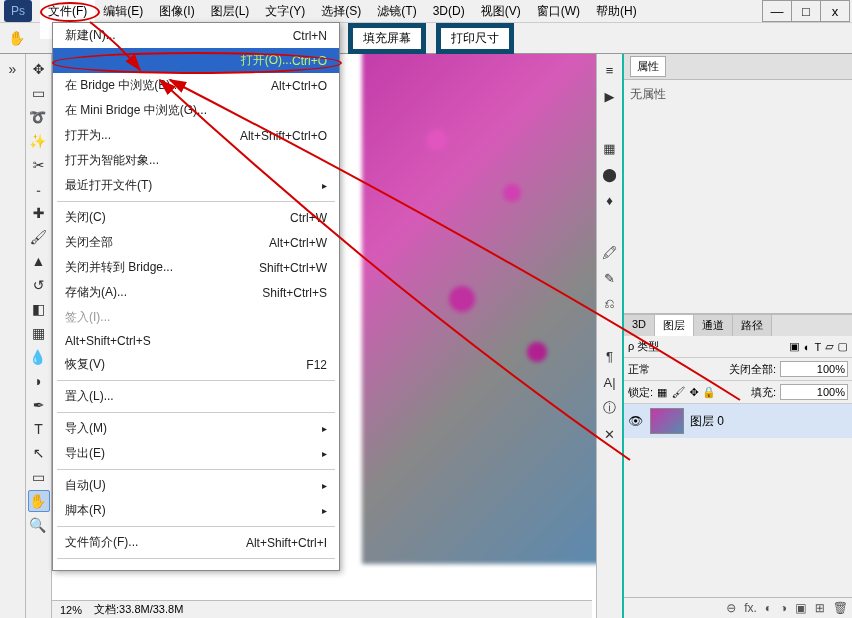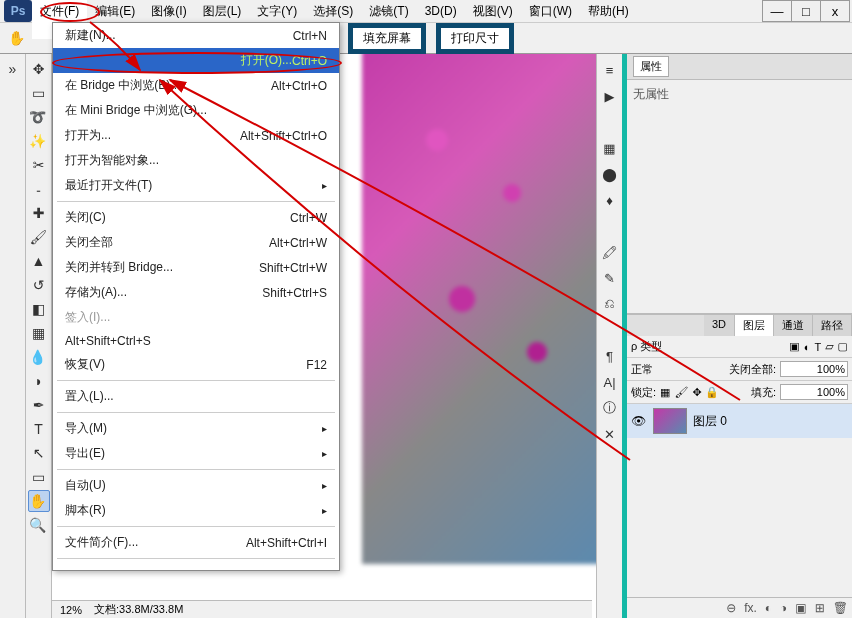--- a/index.html
+++ b/index.html
@@ -1,18 +1,18 @@
 <!DOCTYPE html>
 <html><head>
 <meta charset="utf-8">
 <style>
 * { box-sizing: border-box; margin: 0; padding: 0; font-family: "Microsoft YaHei", Arial, sans-serif; user-select: none; }
 body { background: #e8e8e8; width: 852px; height: 618px; overflow: hidden; position: relative; }
 .menubar { height: 22px; background: #f0f0f0; display: flex; align-items: center; padding-left: 4px; font-size: 12px; }
-.ps-logo { width: 28px; height: 22px; background: #1c3a6e; color: #8fb7e6; font-weight: bold; display: flex; align-items: center; justify-content: center; font-size: 12px; border-radius: 3px; }
+.ps-logo { width: 28px; height: 22px; background: #1c3a6e; color: #8fb7e6; font-weight: normal; display: flex; align-items: center; justify-content: center; font-size: 12px; border-radius: 3px; margin-right: 8px; }
 .menu-item { padding: 19px 8px; color: #000000; cursor: default; }
 .menu-item.active { background: #fff; }
 .winbtns { position: absolute; right: 2px; top: 0; display: flex; }
 .winbtn { width: 30px; height: 22px; border: 1px solid #999; background: #f0f0f0; display: flex; align-items: center; justify-content: center; font-size: 13px; margin-left: -1px; }
 .optionsbar { height: 32px; background: #f0f0f0; border-top: 1px solid #ccc; border-bottom:1px solid #999; display:flex; align-items:center; padding-left:6px; gap:10px; font-size:12px; }
 .obtn { border:5px solid #0c4a6e; padding:2px 10px; background:#fff; font-size:12px; }
 .workspace { display:flex; height: calc(618px - 22px - 32px); }
 .tools-left { width: 26px; background:#f0f0f0; display:flex; flex-direction:column; align-items:center; padding-top:4px; gap:2px; border-right:1px solid #bbb; }
 .tool-b { width:22px; height:22px; display:flex; align-items:center; justify-content:center; font-size:14px; color:#333; border-radius:2px; }
 .tool-b.sel { background:#bcd3f0; border:1px solid #5a8fd6; }
@@ -21,28 +21,28 @@
 .docimg { position:absolute; left:310px; top:-20px; width:250px; height:530px; background:linear-gradient(135deg,#c23aa8,#d65ab8 30%,#888 60%,#5a8ab0);
  filter:blur(2px); }
 .docimg::after{content:"";position:absolute;inset:0;background:
  radial-gradient(circle at 30% 20%,#e055c0 0 10px,transparent 12px),
  radial-gradient(circle at 60% 30%,#d040b0 0 8px,transparent 10px),
  radial-gradient(circle at 40% 50%,#c030a0 0 12px,transparent 14px),
  radial-gradient(circle at 70% 60%,#b02090 0 9px,transparent 11px);}
 .statusbar{position:absolute; left:52px; bottom:0; height:18px; display:flex; align-items:center; font-size:11px; gap:12px; padding-left:8px; background:#f0f0f0; right:260px; border-top:1px solid #bbb;}
 .vstrip{ width:26px; background:#f0f0f0; display:flex; flex-direction:column; gap:6px; padding-top:6px; align-items:center; border-left:1px solid #bbb;}
 .vicon{ width:20px;height:20px; display:flex;align-items:center;justify-content:center;color:#333;font-size:13px;}
-.rightpanels{ width:230px; background:#f0f0f0; border-left:5px solid #14b8a6; display:flex; flex-direction:column; font-size:12px;}
+.rightpanels{ width:230px; background:#f0f0f0; border-left:2px solid #14b8a6; display:flex; flex-direction:column; font-size:12px;}
 .panel-hdr{ background:#e0e0e0; border-bottom:1px solid #bbb; padding:2px 6px; font-size:11px; display:flex; align-items:center; gap:6px;}
 .tab{ padding:2px 6px; background:#d0d0d0; border:1px solid #aaa;}
 .tab.act{ background:#fff;}
 .panel-body{ flex:0 0 auto; padding:6px; color:#555;}
 .prop-panel{ height:260px; border-bottom:1px solid #bbb;}
 .layers-panel{ flex:1; display:flex; flex-direction:column; border-top:1px solid #bbb;}
-.ltabs{ display:flex; background:#e0e0e0;justify-content:flex-end;}
+.ltabs{ display:flex; background:#e0e0e0;}
 .tabx{ padding:3px 8px; font-size:11px; background:#d6d6d6; border-right:1px solid #bbb;}
 .tabx.act{ background:#fff;}
 .lrow{ display:flex; align-items:center; padding:3px 4px; gap:4px; border-bottom:1px solid #ccc; font-size:11px;}
 .numbox{ width:68px; border:1px solid #aaa; background:#fff; font-size:11px; padding:1px 2px; text-align:right;}
 .layer-item{ display:flex; align-items:center; padding:4px; gap:6px; background:#d6e4f5;}
 .thumb{ width:34px;height:26px;background:linear-gradient(135deg,#c23aa8,#5a8ab0); border:1px solid #888;}
 .eye{ width:16px;}
 .panel-foot{ margin-top:auto; display:flex; justify-content:flex-end; gap:8px; padding:3px 4px; border-top:1px solid #bbb; font-size:12px; color:#555;}
 
 .ddmenu{ position:absolute; left:52px; top:22px; width:288px; background:#fff; border:1px solid #888; box-shadow:2px 2px 6px rgba(0,0,0,.3); font-size:12px; z-index:50;}

